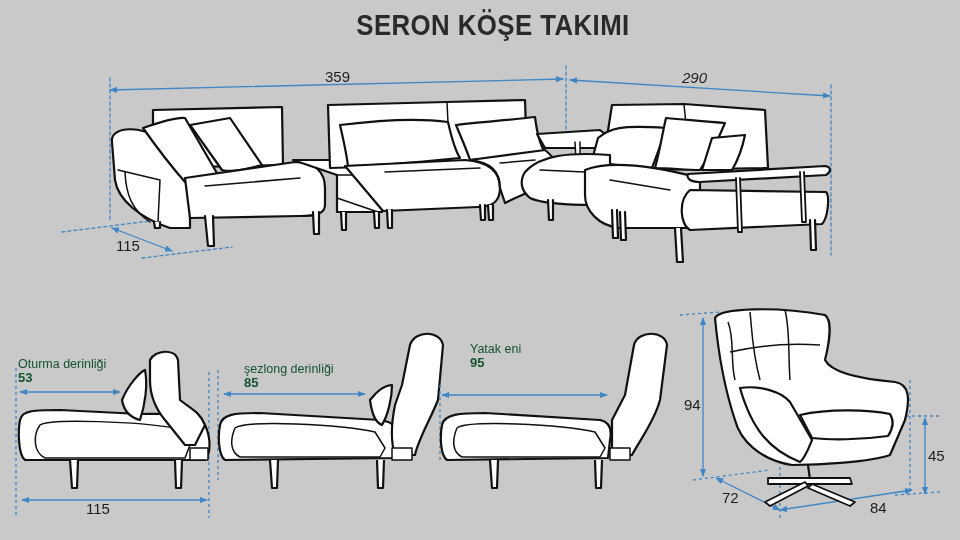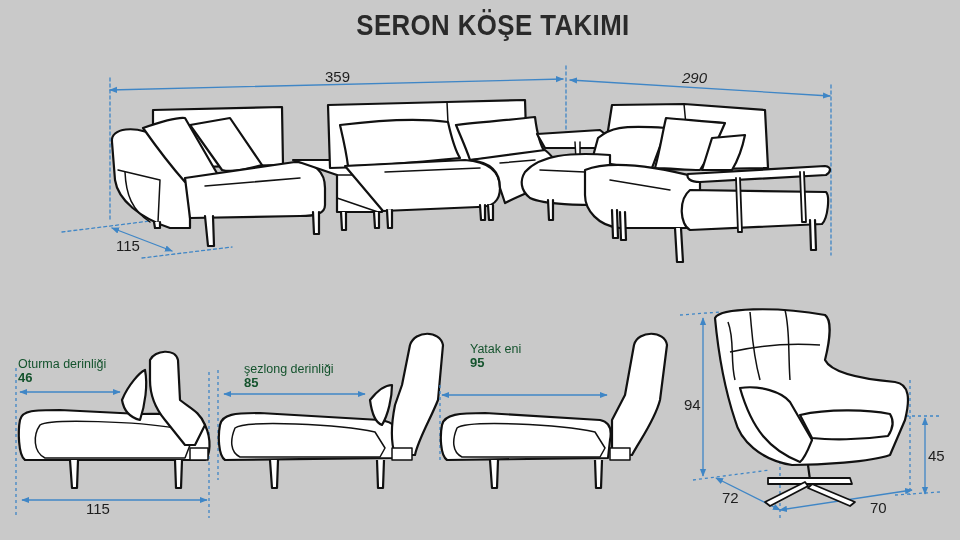--- a/index.html
+++ b/index.html
@@ -189,30 +189,30 @@
     <path d="M812,484 L855,502 L850,506 L808,488 Z" stroke-width="1.8"></path>
   </g>
 </svg>
 
 <div class="dim-label big" style="left:325px; top:68px;text-align:center;">359</div>
 <div class="dim-label big" style="left:682px; top:69px;font-style:italic;">290</div>
 <div class="dim-label big" style="left:116px; top:237px;">115</div>
 
 <div class="caption" style="left:18px; top:357px; width:120px;">
   <span>Oturma derinliği</span>
-  <span class="val">46</span>
+  <span class="val">53</span>
 </div>
 <div class="dim-label big" style="left:86px; top:500px;">115</div>
 
 <div class="caption" style="left:244px; top:362px; width:140px;">
   <span>şezlong derinliği</span>
   <span class="val">85</span>
 </div>
 
 <div class="caption" style="left:470px; top:342px; width:120px;">
   <span>Yatak eni</span>
   <span class="val">95</span>
 </div>
 
 <div class="dim-label big" style="left:684px; top:396px;">94</div>
 <div class="dim-label big" style="left:928px; top:447px;">45</div>
 <div class="dim-label big" style="left:722px; top:489px;">72</div>
-<div class="dim-label big" style="left:870px; top:499px;">70</div>
+<div class="dim-label big" style="left:870px; top:499px;">84</div>
 
 </body></html>

